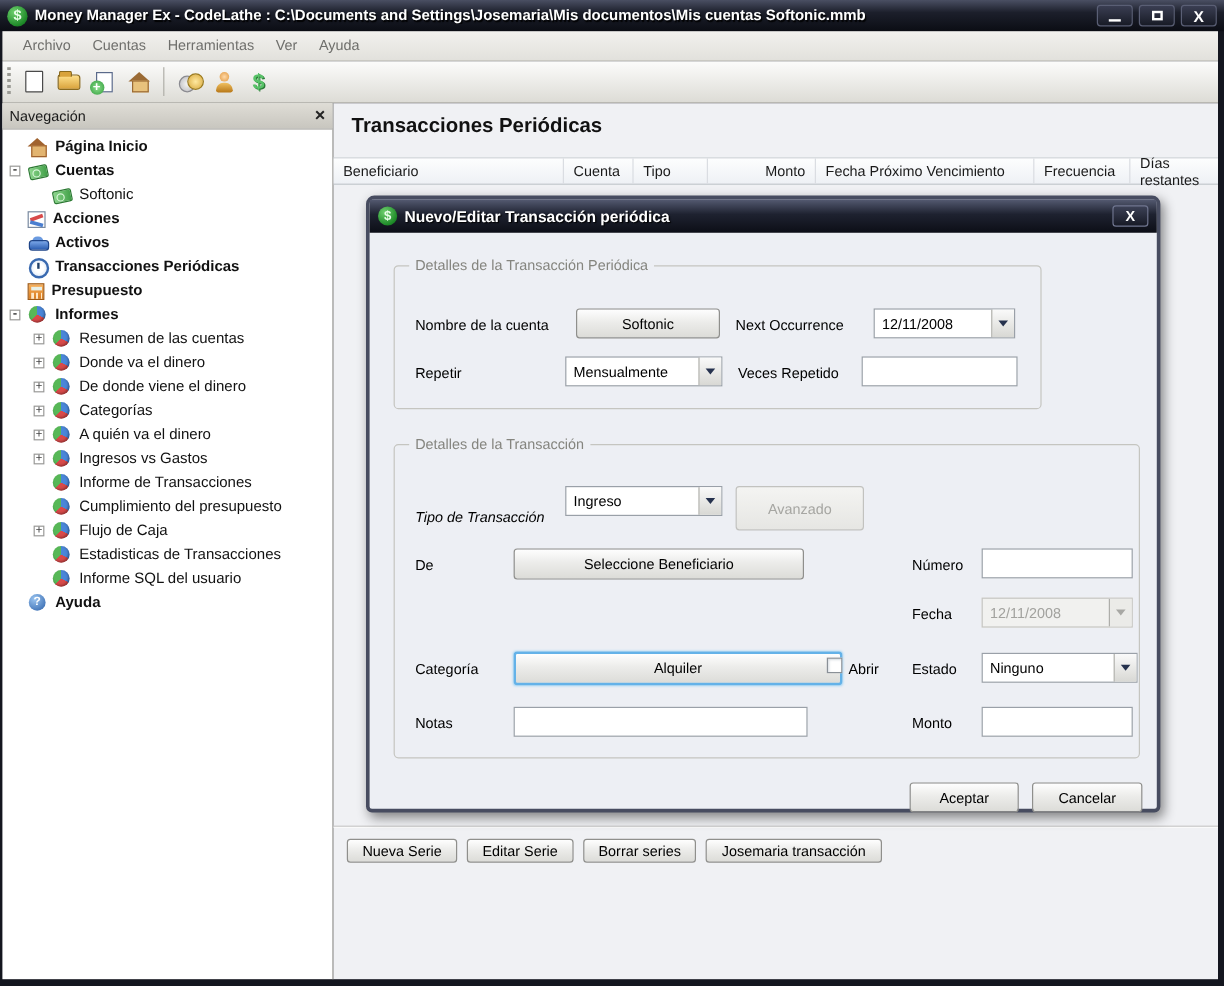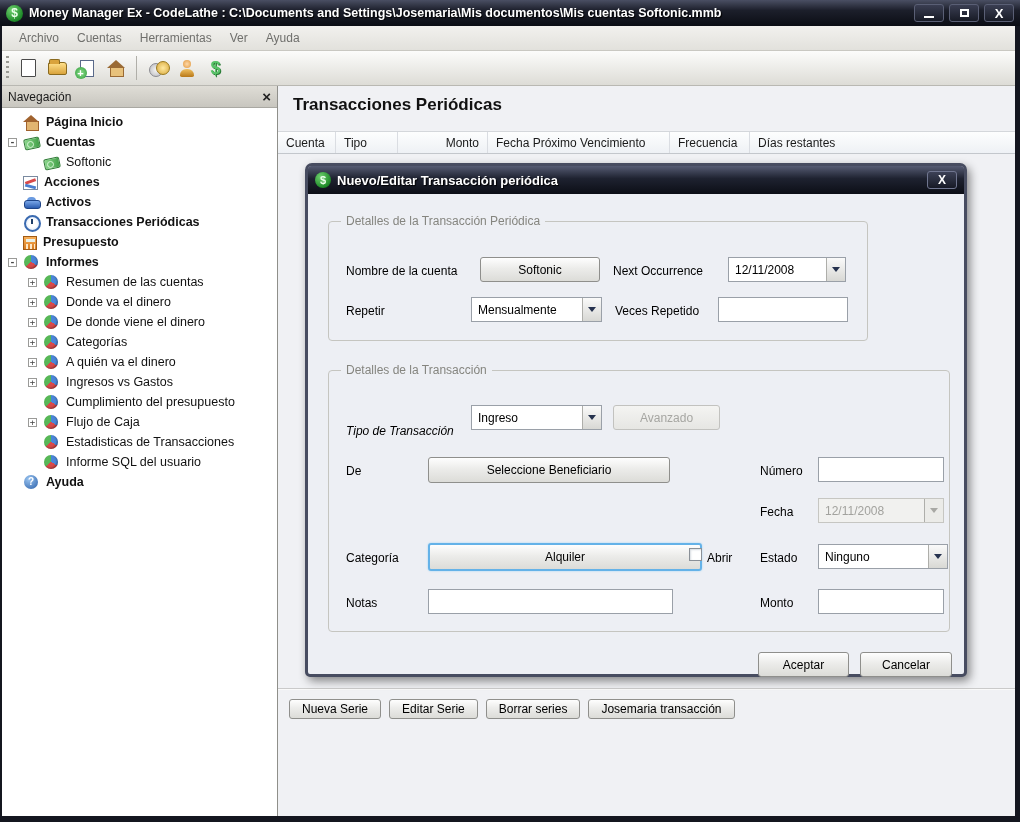--- a/index.html
+++ b/index.html
@@ -254,20 +254,24 @@
             <span class="ticon ic-pie"></span>
             <span>A quién va el dinero</span>
           </div>
         <div class="titem lv2">
             <span class="tg">+</span>
             <span class="ticon ic-pie"></span>
             <span>Ingresos vs Gastos</span>
           </div>
         <div class="titem lv2n">
             <span class="ticon ic-pie"></span>
+            <span>Informe de Transacciones</span>
+          </div>
+        <div class="titem lv2n">
+            <span class="ticon ic-pie"></span>
             <span>Cumplimiento del presupuesto</span>
           </div>
         <div class="titem lv2">
             <span class="tg">+</span>
             <span class="ticon ic-pie"></span>
             <span>Flujo de Caja</span>
           </div>
         <div class="titem lv2n">
             <span class="ticon ic-pie"></span>
             <span>Estadisticas de Transacciones</span>
@@ -279,20 +283,21 @@
         <div class="titem b lv1n">
             <span class="ticon ic-help"></span>
             <span>Ayuda</span>
           </div>
       </div>
     </div>
 
     <div class="main">
       <div class="main-title">Transacciones Periódicas</div>
       <div class="thead">
+        <div class="th c1">Beneficiario</div>
         <div class="th c2">Cuenta</div>
         <div class="th c3">Tipo</div>
         <div class="th c4">Monto</div>
         <div class="th c5">Fecha Próximo Vencimiento</div>
         <div class="th c6">Frecuencia</div>
         <div class="th c7">Días restantes</div>
       </div>
       <div class="main-div"></div>
       <div class="action-row">
         <div class="btn3d">Nueva Serie</div>
@@ -336,21 +341,21 @@
       <div class="gbox" style="left:20px; top:176px; width:622px; height:262px;">
         <div class="gleg">Detalles de la Transacción</div>
       </div>
       <div class="dlbl" style="left:38px; top:230px;font-style:italic;">Tipo de Transacción</div>
       <div class="combo" style="position:absolute; left:163px; top:211px; width:131px; height:25px;">
         <div class="val">Ingreso</div>
         <div class="cbtn">
             <div class="arrow-dn"></div>
           </div>
       </div>
-      <div class="btn3d dis" style="position:absolute; left:305px; top:211px; width:107px; height:25px;">Avanzado</div>
+      <div class="btn3d dis" style="position:absolute; left:305px; top:211px; width:107px; height:37px;">Avanzado</div>
 
       <div class="dlbl" style="left:38px; top:270px;">De</div>
       <div class="btn3d" style="position:absolute; left:120px; top:263px; width:242px; height:26px;">Seleccione Beneficiario</div>
       <div class="dlbl" style="left:452px; top:270px;">Número</div>
       <div class="field" style="position:absolute; left:510px; top:263px; width:126px; height:25px;"></div>
 
       <div class="dlbl" style="left:452px; top:311px;">Fecha</div>
       <div class="combo dis" style="position:absolute; left:510px; top:304px; width:126px; height:25px;">
         <div class="val">12/11/2008</div>
         <div class="cbtn">

